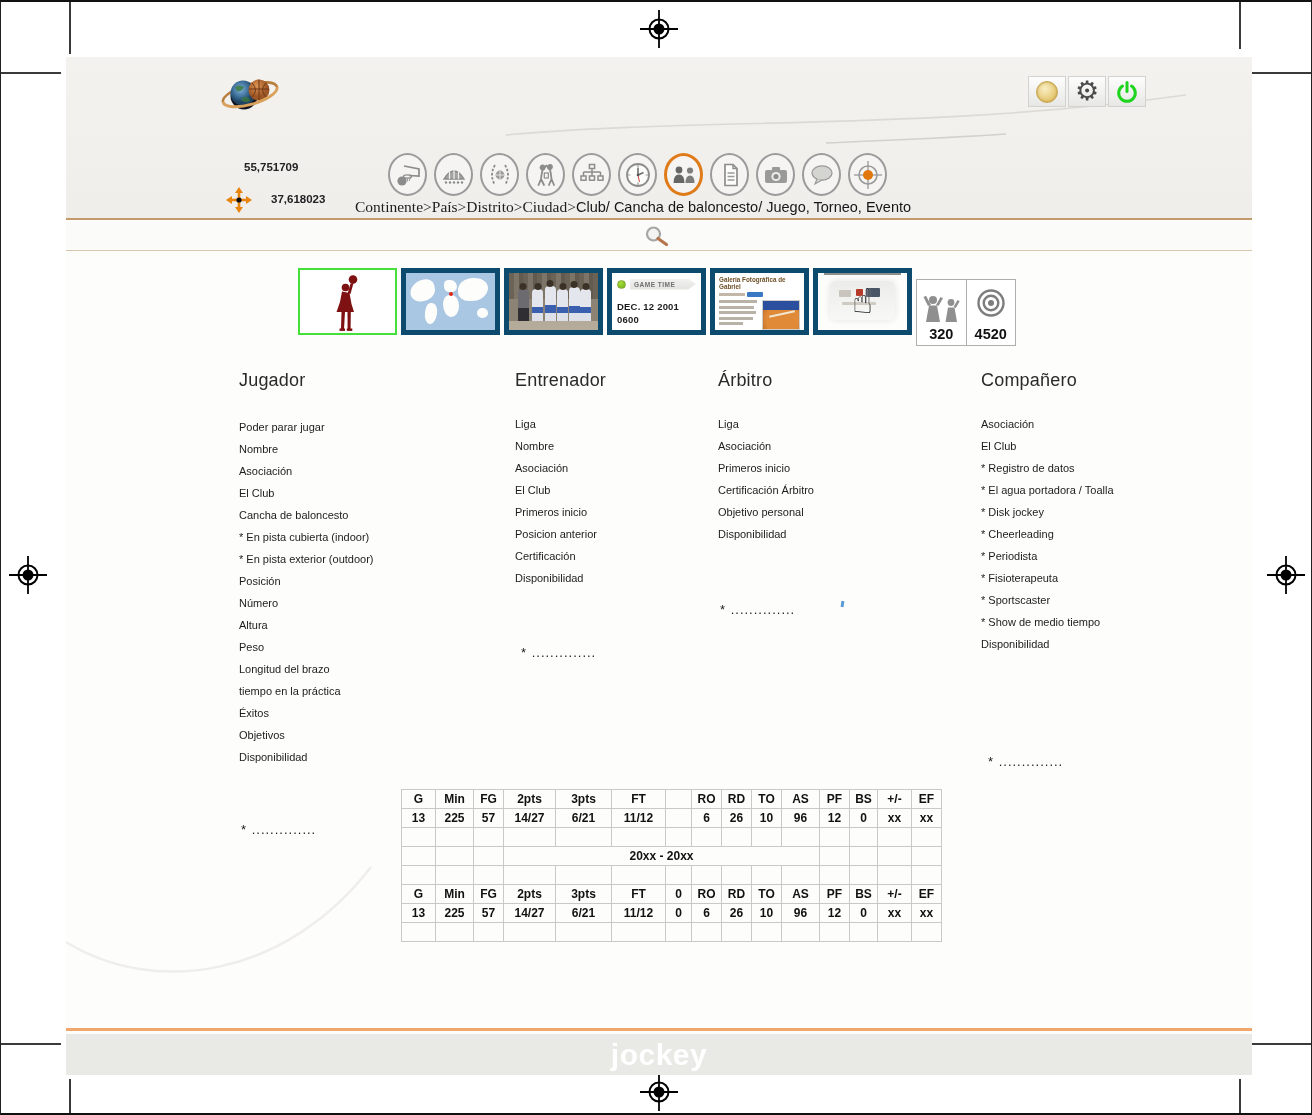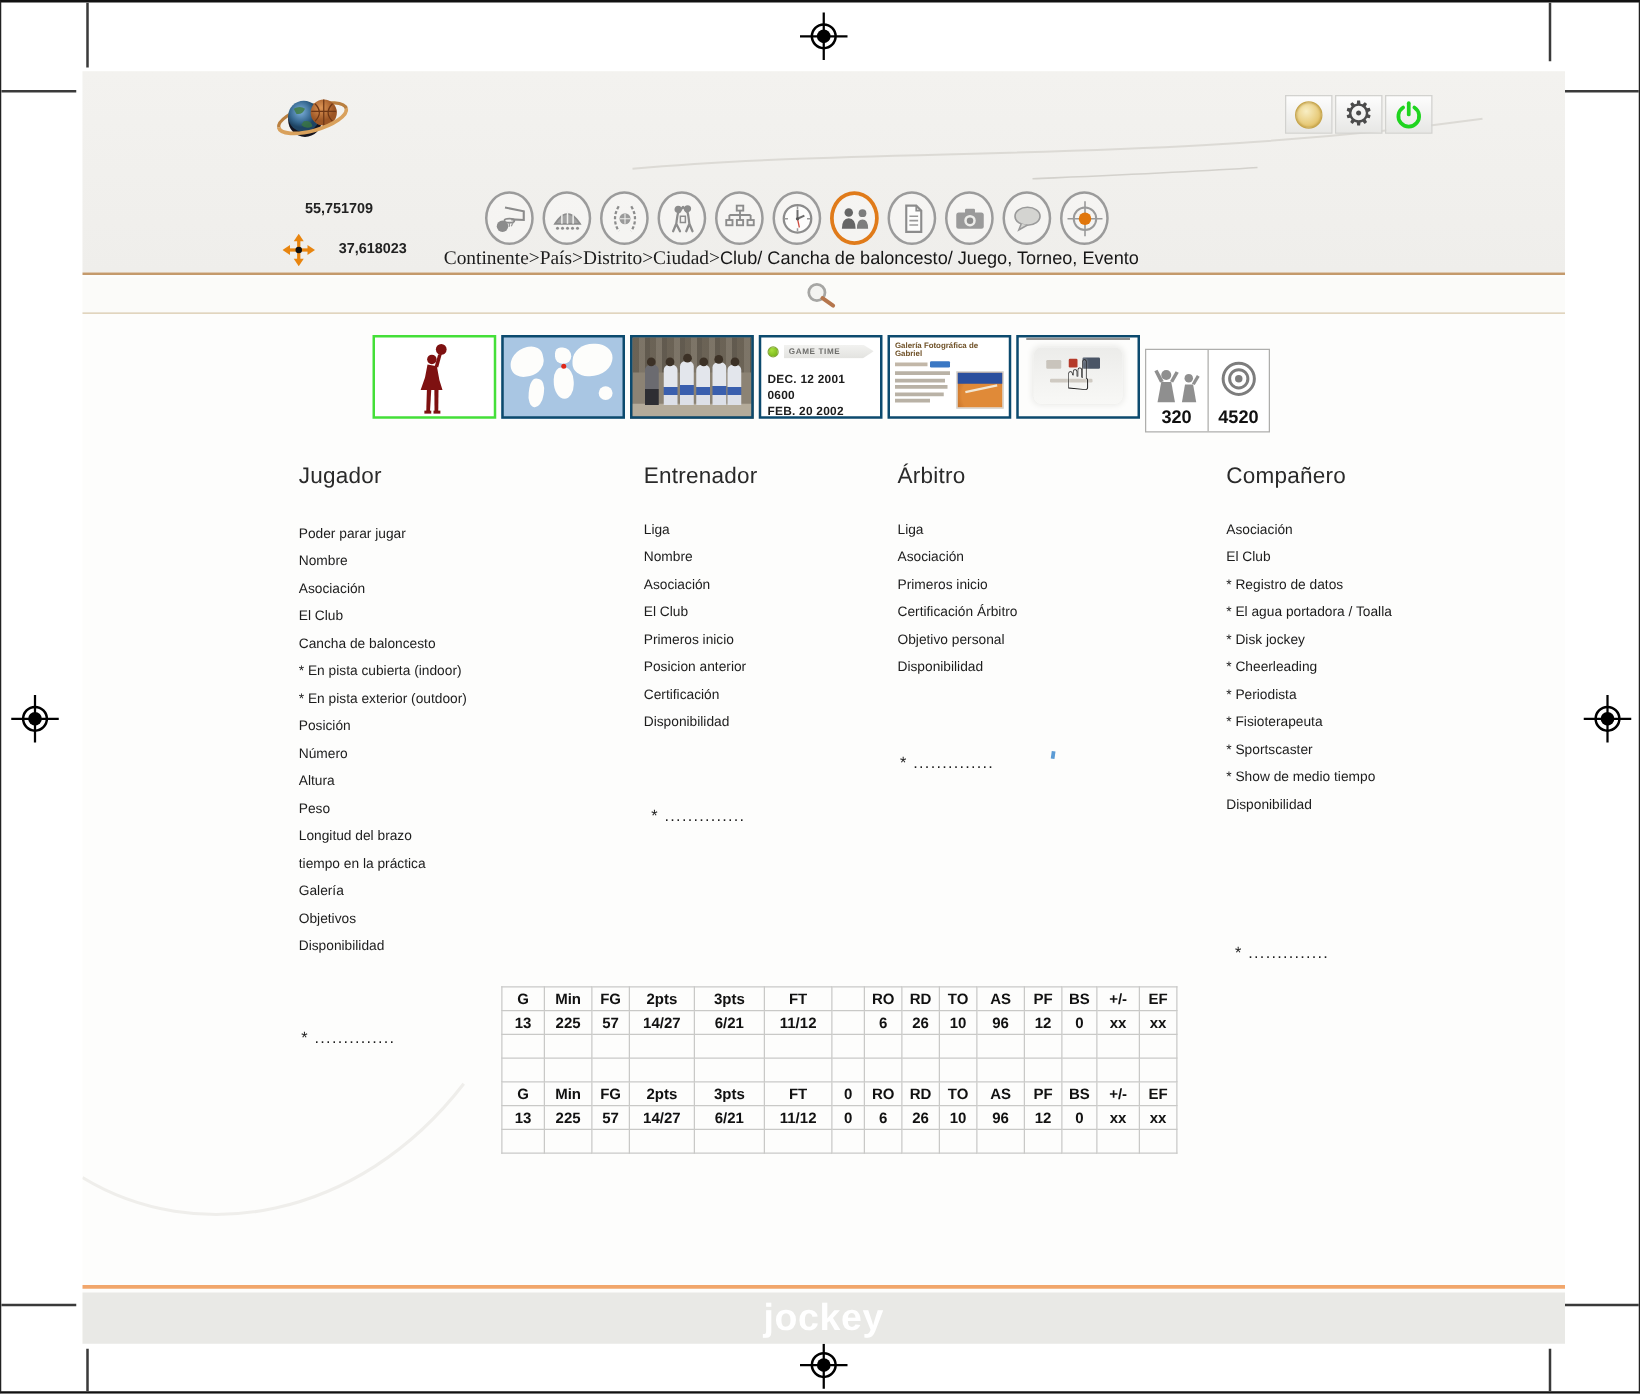--- a/index.html
+++ b/index.html
@@ -47,21 +47,21 @@
   
   .searchband { position:absolute; left:0; top:165px; width:100%; height:29px; background:#fbfbf9;
                 border-bottom:1px solid #d8c7ab; }
   .mag { position:absolute; left:50%; top:3px; transform:translateX(-55%); cursor:pointer; }
 
   
   .content-swoosh { position:absolute; left:0; top:780px; pointer-events:none; }
 
   
   .thumbs { position:absolute; left:232px; top:211px; display:flex; gap:4px; align-items:flex-start; }
-  .card { width:99px; height:67px; background:#fff; border:2px solid #0c4a6e; position:relative; overflow:hidden; cursor:pointer; }
+  .card { width:99px; height:67px; background:#fff; border:5px solid #0c4a6e; position:relative; overflow:hidden; cursor:pointer; }
   .card.sel { border:2px solid #44df38; }
   .thumb-player svg { position:absolute; left:50%; top:4px; transform:translateX(-50%); }
 
   .thumb-map { background:#a9c6e3; }
   .land { position:absolute; background:#fdfdfb; }
   .mapdot { position:absolute; width:4px; height:4px; border-radius:50%; background:#e02818; }
 
   .thumb-team { background:#8c8374; }
   .crowd { position:absolute; left:0; top:0; right:0; height:45%;
            background:repeating-linear-gradient(90deg,#675f52 0 5px,#7b7366 5px 10px,#5d564b 10px 14px); opacity:.9; }
@@ -466,21 +466,21 @@
         <li>El Club</li>
         <li>Cancha de baloncesto</li>
         <li>* En pista cubierta (indoor)</li>
         <li>* En pista exterior (outdoor)</li>
         <li>Posición</li>
         <li>Número</li>
         <li>Altura</li>
         <li>Peso</li>
         <li>Longitud del brazo</li>
         <li>tiempo en la práctica</li>
-        <li>Galería</li>
+        <li>Éxitos</li>
         <li>Objetivos</li>
         <li>Disponibilidad</li>
       </ul>
       <span class="footnote" style="left:2px; top:452px;">* ..............</span>
     </div>
 
     <div class="rolecol" style="left:449px; top:313px; width:200px;">
       <h2>Entrenador</h2>
       <ul style="top:43px; left:0;">
         <li>Liga</li>
@@ -591,20 +591,30 @@
             <td></td>
             <td></td>
             <td></td>
             <td></td>
             <td></td>
             <td></td>
             <td></td>
             <td></td>
           </tr>
       <tr>
+        <td></td>
+            <td></td>
+            <td></td>
+        <td class="season" colspan="8">20xx - 20xx</td>
+        <td></td>
+            <td></td>
+            <td></td>
+            <td></td>
+      </tr>
+      <tr>
             <td></td>
             <td></td>
             <td></td>
             <td></td>
             <td></td>
             <td></td>
             <td></td>
             <td></td>
             <td></td>
             <td></td>

